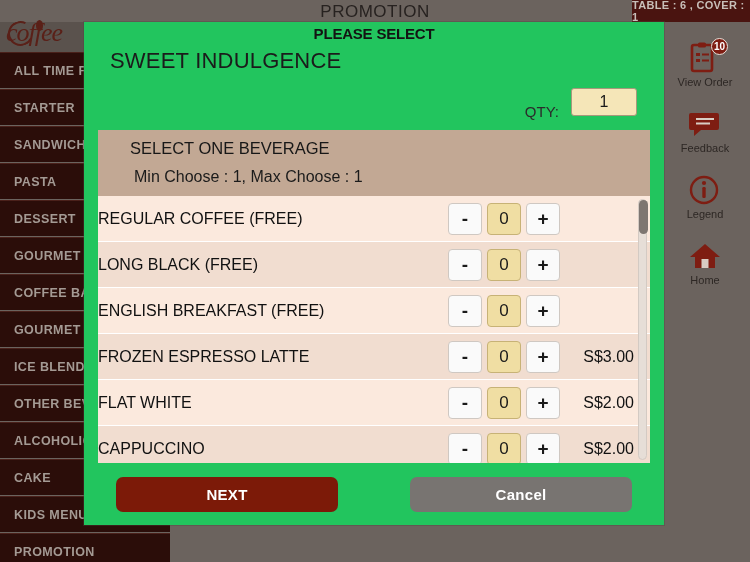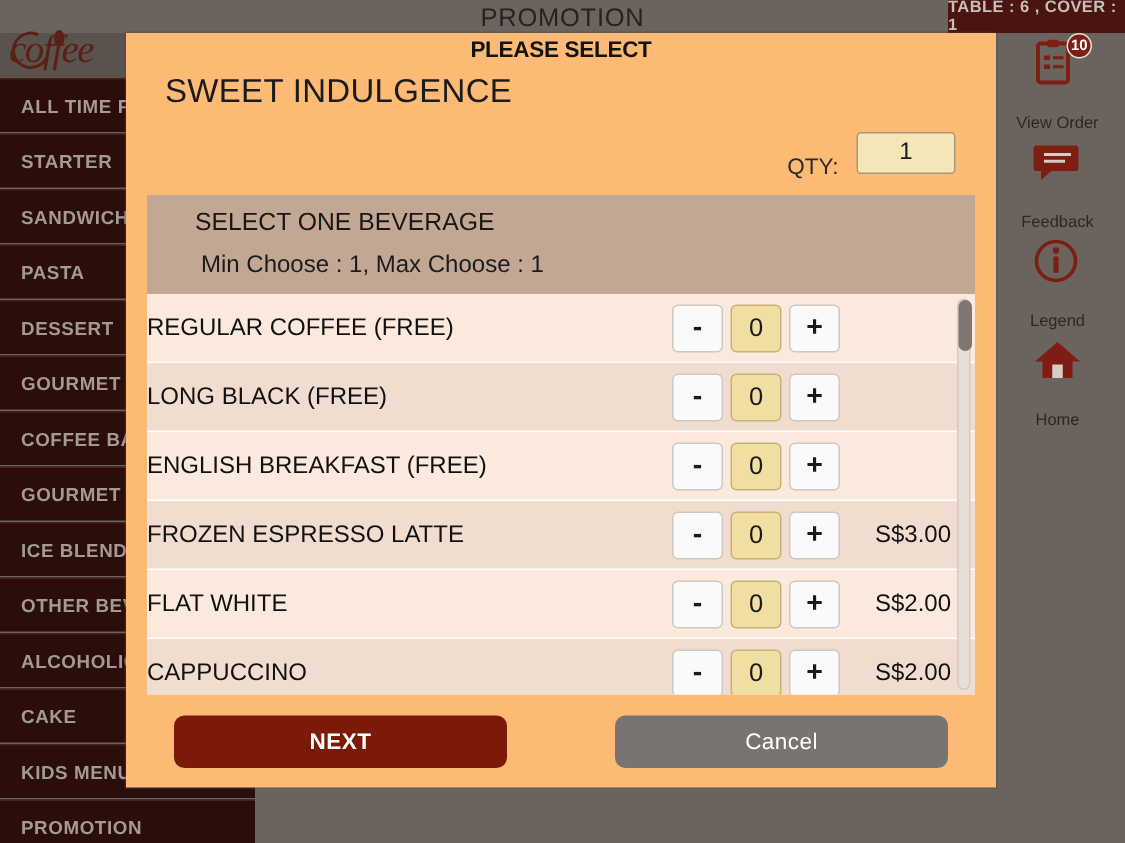--- a/index.html
+++ b/index.html
@@ -105,37 +105,37 @@
   }
 
   
   #icon-rail {
     position: absolute; right: 0; top: 22px; width: 90px; bottom: 0;
     background: #6b635e;
   }
   .rail-btn {
     width: 90px; height: 62px; margin-top: 4px;
     display: flex; flex-direction: column; align-items: center;
-    justify-content: space-between; color: #3b332e; gap: 2px;
+    justify-content: flex-end; color: #3b332e; gap: 2px;
   }
   .rail-btn .ic { position: relative; width: 34px; height: 32px; }
   .rail-btn .lbl { font-size: 11px; color: #2d2724; }
 
   .badge {
     position: absolute; right: -6px; top: -4px;
     min-width: 17px; height: 17px; border-radius: 50%;
     background: #7e1d12; color: #fff; font-size: 10px; font-weight: bold;
     display: flex; align-items: center; justify-content: center;
     border: 1.5px solid #e9e2db;
   }
 
   
   #dialog {
     position: absolute; left: 84px; top: 22px; width: 580px; height: 503px;
-    background: #fdba74;
+    background: #22c55e;
     box-shadow: 0 0 0 1px rgba(80,70,62,.35);
     display: flex; flex-direction: column;
   }
   #dialog-title {
     height: 24px; line-height: 24px; text-align: center;
     font-size: 15px; font-weight: bold; color: #131313;
     letter-spacing: -.2px;
   }
   #dialog-subtitle {
     padding-left: 26px; font-size: 22px; color: #1b1b1b;
@@ -201,21 +201,21 @@
   #dialog-actions {
     height: 64px; display: flex; align-items: center;
     padding: 0 32px; gap: 0; justify-content: space-between;
   }
   .act-btn {
     width: 222px; height: 35px; border-radius: 7px;
     display: flex; align-items: center; justify-content: center;
     font-size: 15px; color: #fff; letter-spacing: .3px;
   }
   #next-button   { background: #7c1a08; font-weight: bold; }
-  #cancel-button { background: #787471; }
+  #cancel-button { background: #787471; font-weight: bold; }
 </style>
 </head>
 <body>
 
 <div id="app-bg">
 
   <div id="topbar">
     <div class="page-title">PROMOTION</div>
     <div id="table-info">TABLE : 6 , COVER : 1</div>
   </div>

